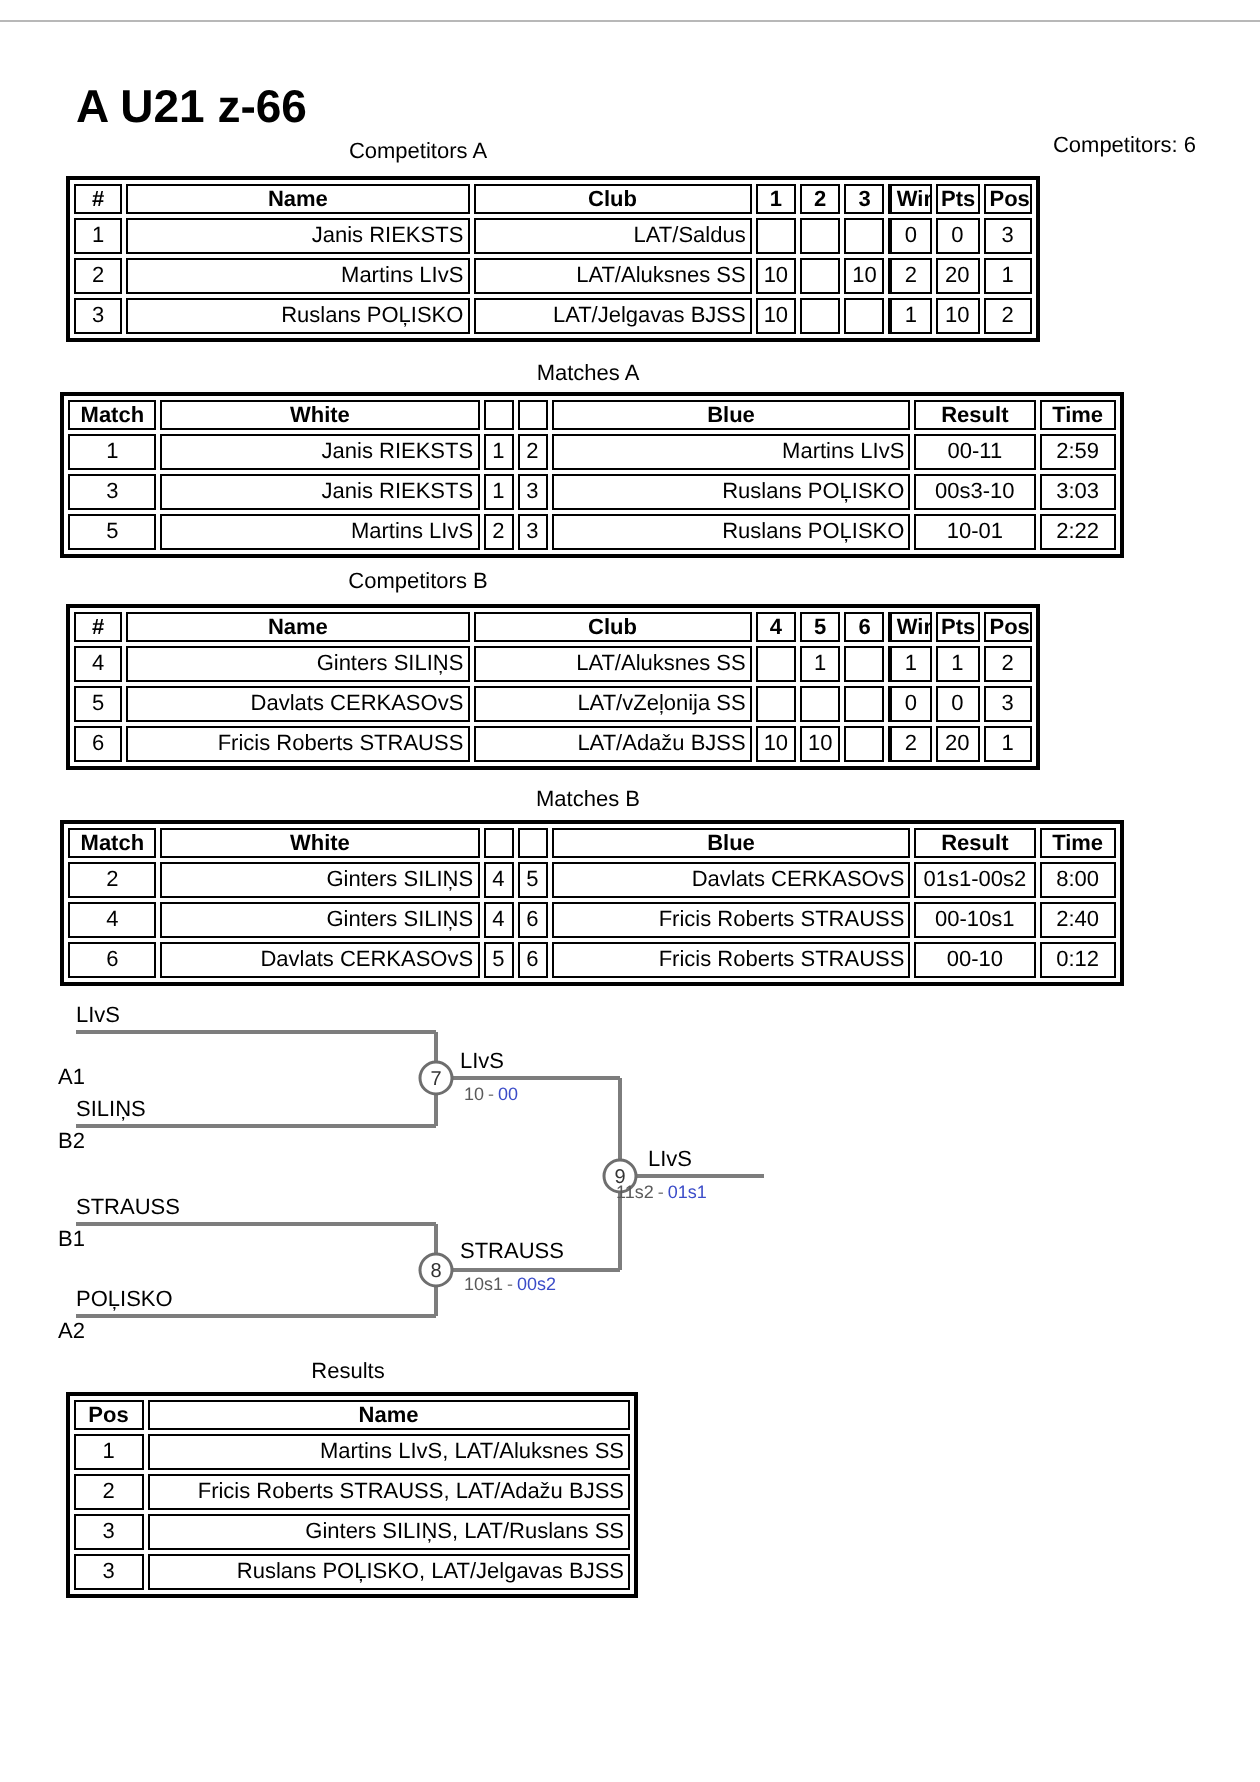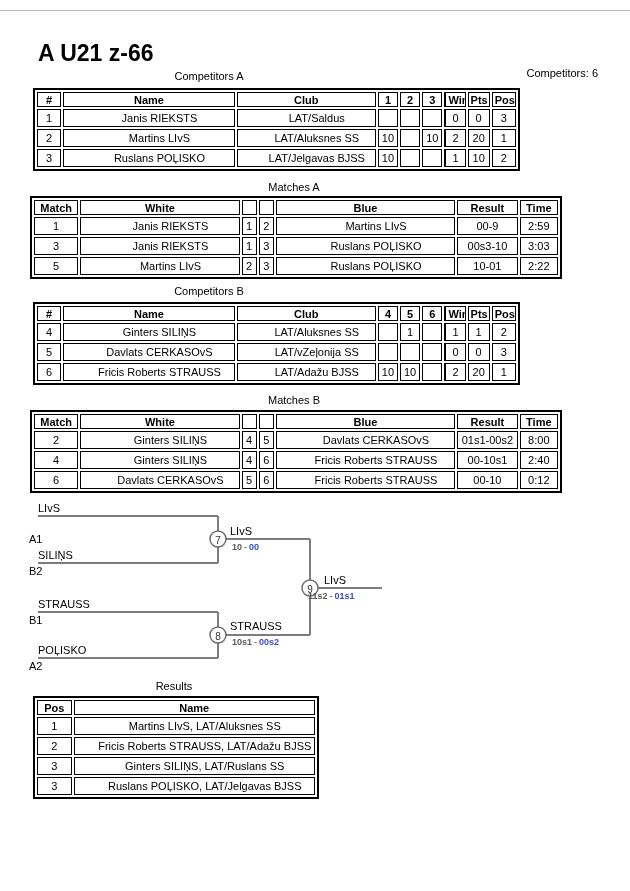--- a/index.html
+++ b/index.html
@@ -15,28 +15,28 @@
   .comp-count { right:32px; top:67px; font-size:11px; }
 
   .sec-label { font-size:11px; width:200px; text-align:center; white-space:nowrap; }
 
   .tbl-wrap { border:2px solid #000; background:#fff; }
   table { border-collapse:separate; border-spacing:2px; table-layout:fixed; width:100%; }
   th,td { border:1px solid #000; font-size:11px; overflow:hidden; white-space:nowrap; padding:0 2px; }
   th { font-weight:bold; height:13px; }
   td { height:16px; }
   .c { text-align:center; }
-  .l { text-align:center; padding-left:23px; }
+  .l { text-align:right; padding-left:23px; }
   .thick { border-left:2px solid #000; }
 
   .bracket { left:0; top:495px; width:630px; height:195px; }
   .bracket svg { position:absolute; left:0; top:0; }
   .slot-name, .win-name { position:absolute; font-size:11px; white-space:nowrap; }
   .seed { position:absolute; font-size:11px; white-space:nowrap; }
-  .score { position:absolute; font-size:9px; font-weight:bold; color:#5a5a5a; white-space:nowrap; }
+  .score { position:absolute; font-size:9px; font-weight:normal; color:#5a5a5a; white-space:nowrap; }
   .score .sep { margin:0 2px; color:#7a7a7a; }
   .score .blue { color:#3b4cc8; }
 </style>
 </head>
 <body>
 
 <div>
 
   <div class="abs topline"></div>
 
@@ -129,21 +129,21 @@
         <th class="c">Blue</th>
         <th class="c">Result</th>
         <th class="c">Time</th>
       </tr>
       <tr>
         <td class="c">1</td>
         <td class="l">Janis RIEKSTS</td>
         <td class="c">1</td>
         <td class="c">2</td>
         <td class="l">Martins LIvS</td>
-        <td class="c">00-9</td>
+        <td class="c">00-11</td>
         <td class="c">2:59</td>
       </tr>
       <tr>
         <td class="c">3</td>
         <td class="l">Janis RIEKSTS</td>
         <td class="c">1</td>
         <td class="c">3</td>
         <td class="l">Ruslans POĻISKO</td>
         <td class="c">00s3-10</td>
         <td class="c">3:03</td>

